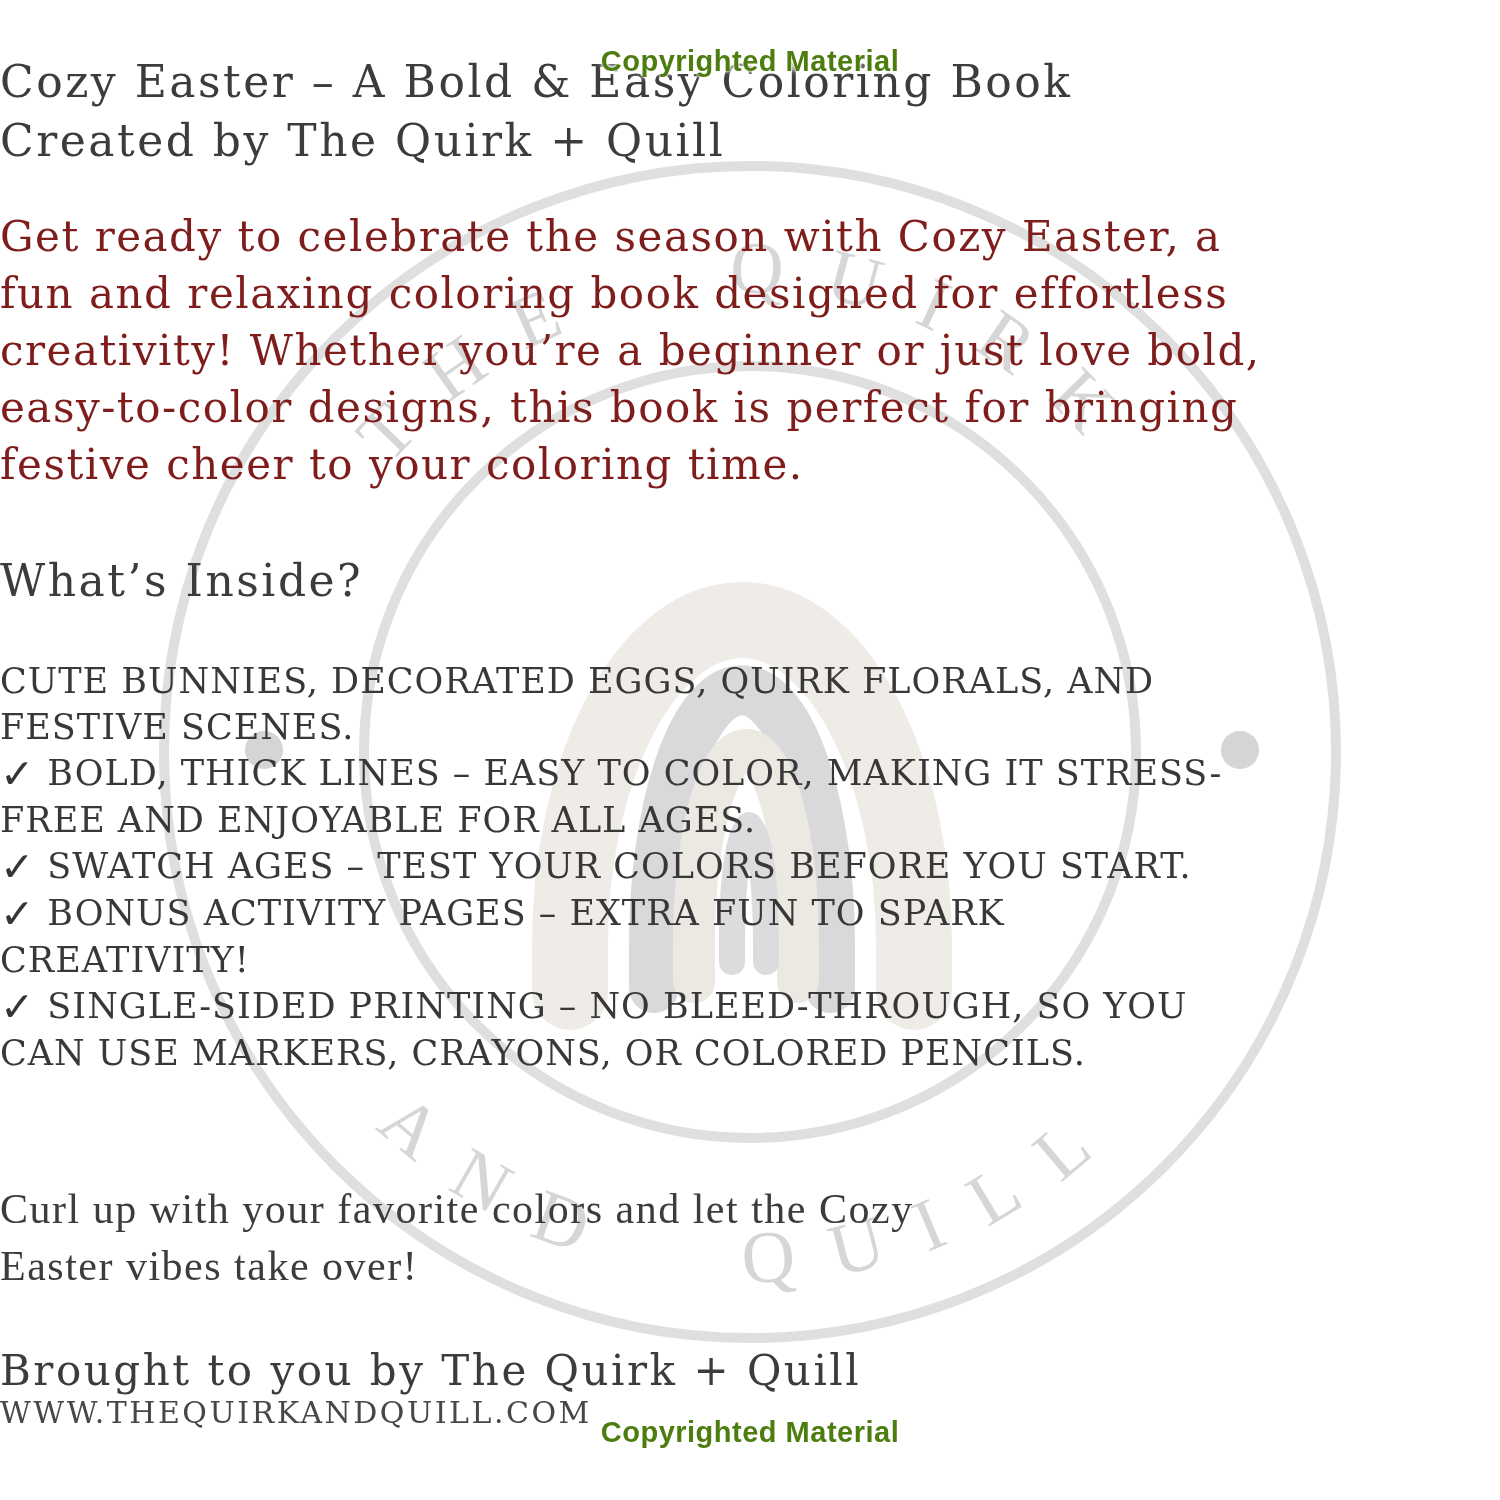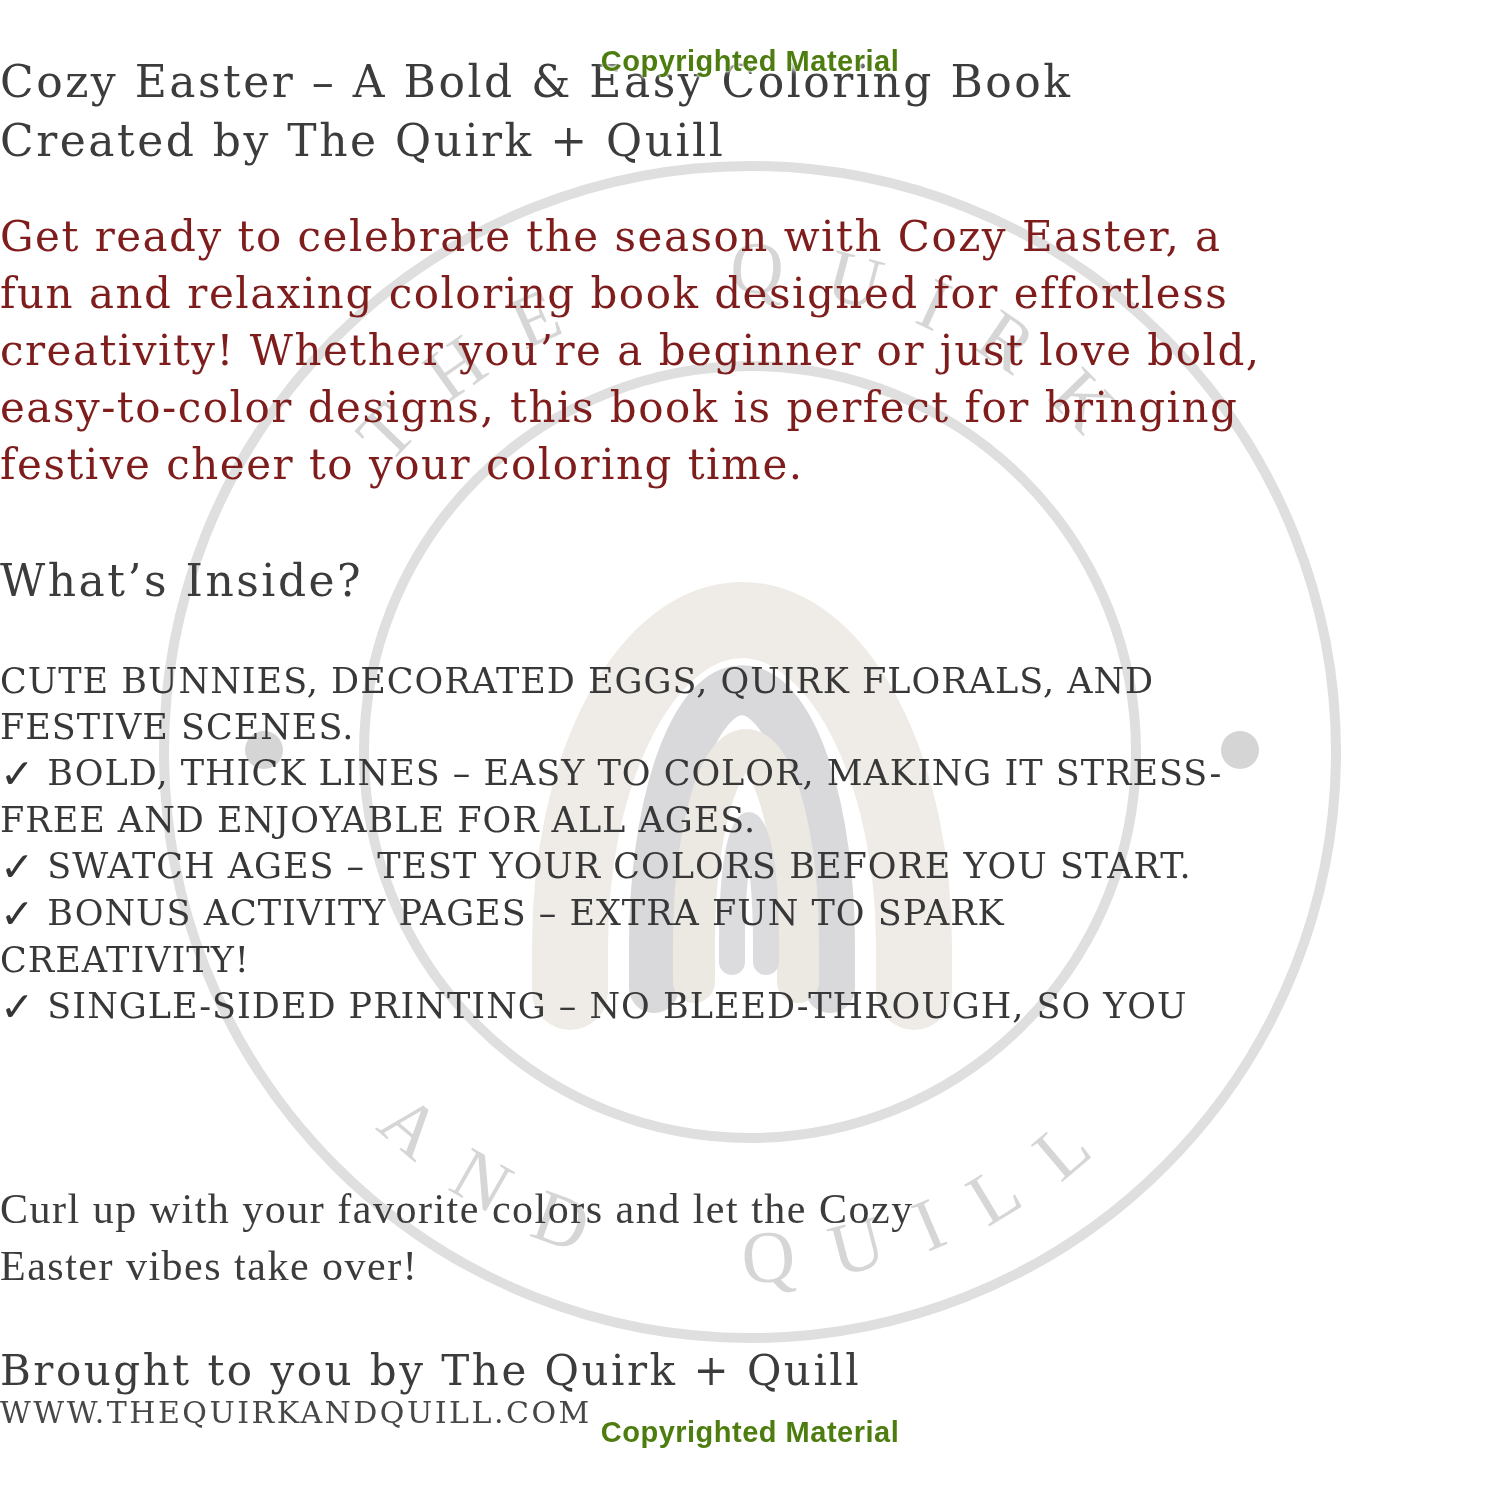--- a/index.html
+++ b/index.html
@@ -179,20 +179,21 @@
   </div>
 
   <div class="line">
     <span class="check">✓</span><span>BONUS ACTIVITY PAGES – EXTRA FUN TO SPARK</span>
   </div>
   <div class="line">CREATIVITY!</div>
 
   <div class="line">
     <span class="check">✓</span><span>SINGLE-SIDED PRINTING – NO BLEED-THROUGH, SO YOU</span>
   </div>
+  <div class="line">CAN USE MARKERS, CRAYONS, OR COLORED PENCILS.</div>
 </div>
 
 <div class="content closing-block">
   <div class="line">Curl up with your favorite colors and let the Cozy</div>
   <div class="line">Easter vibes take over!</div>
 </div>
 
 <div class="content brought-block">
   <div class="line">Brought to you by The Quirk + Quill</div>
 </div>

